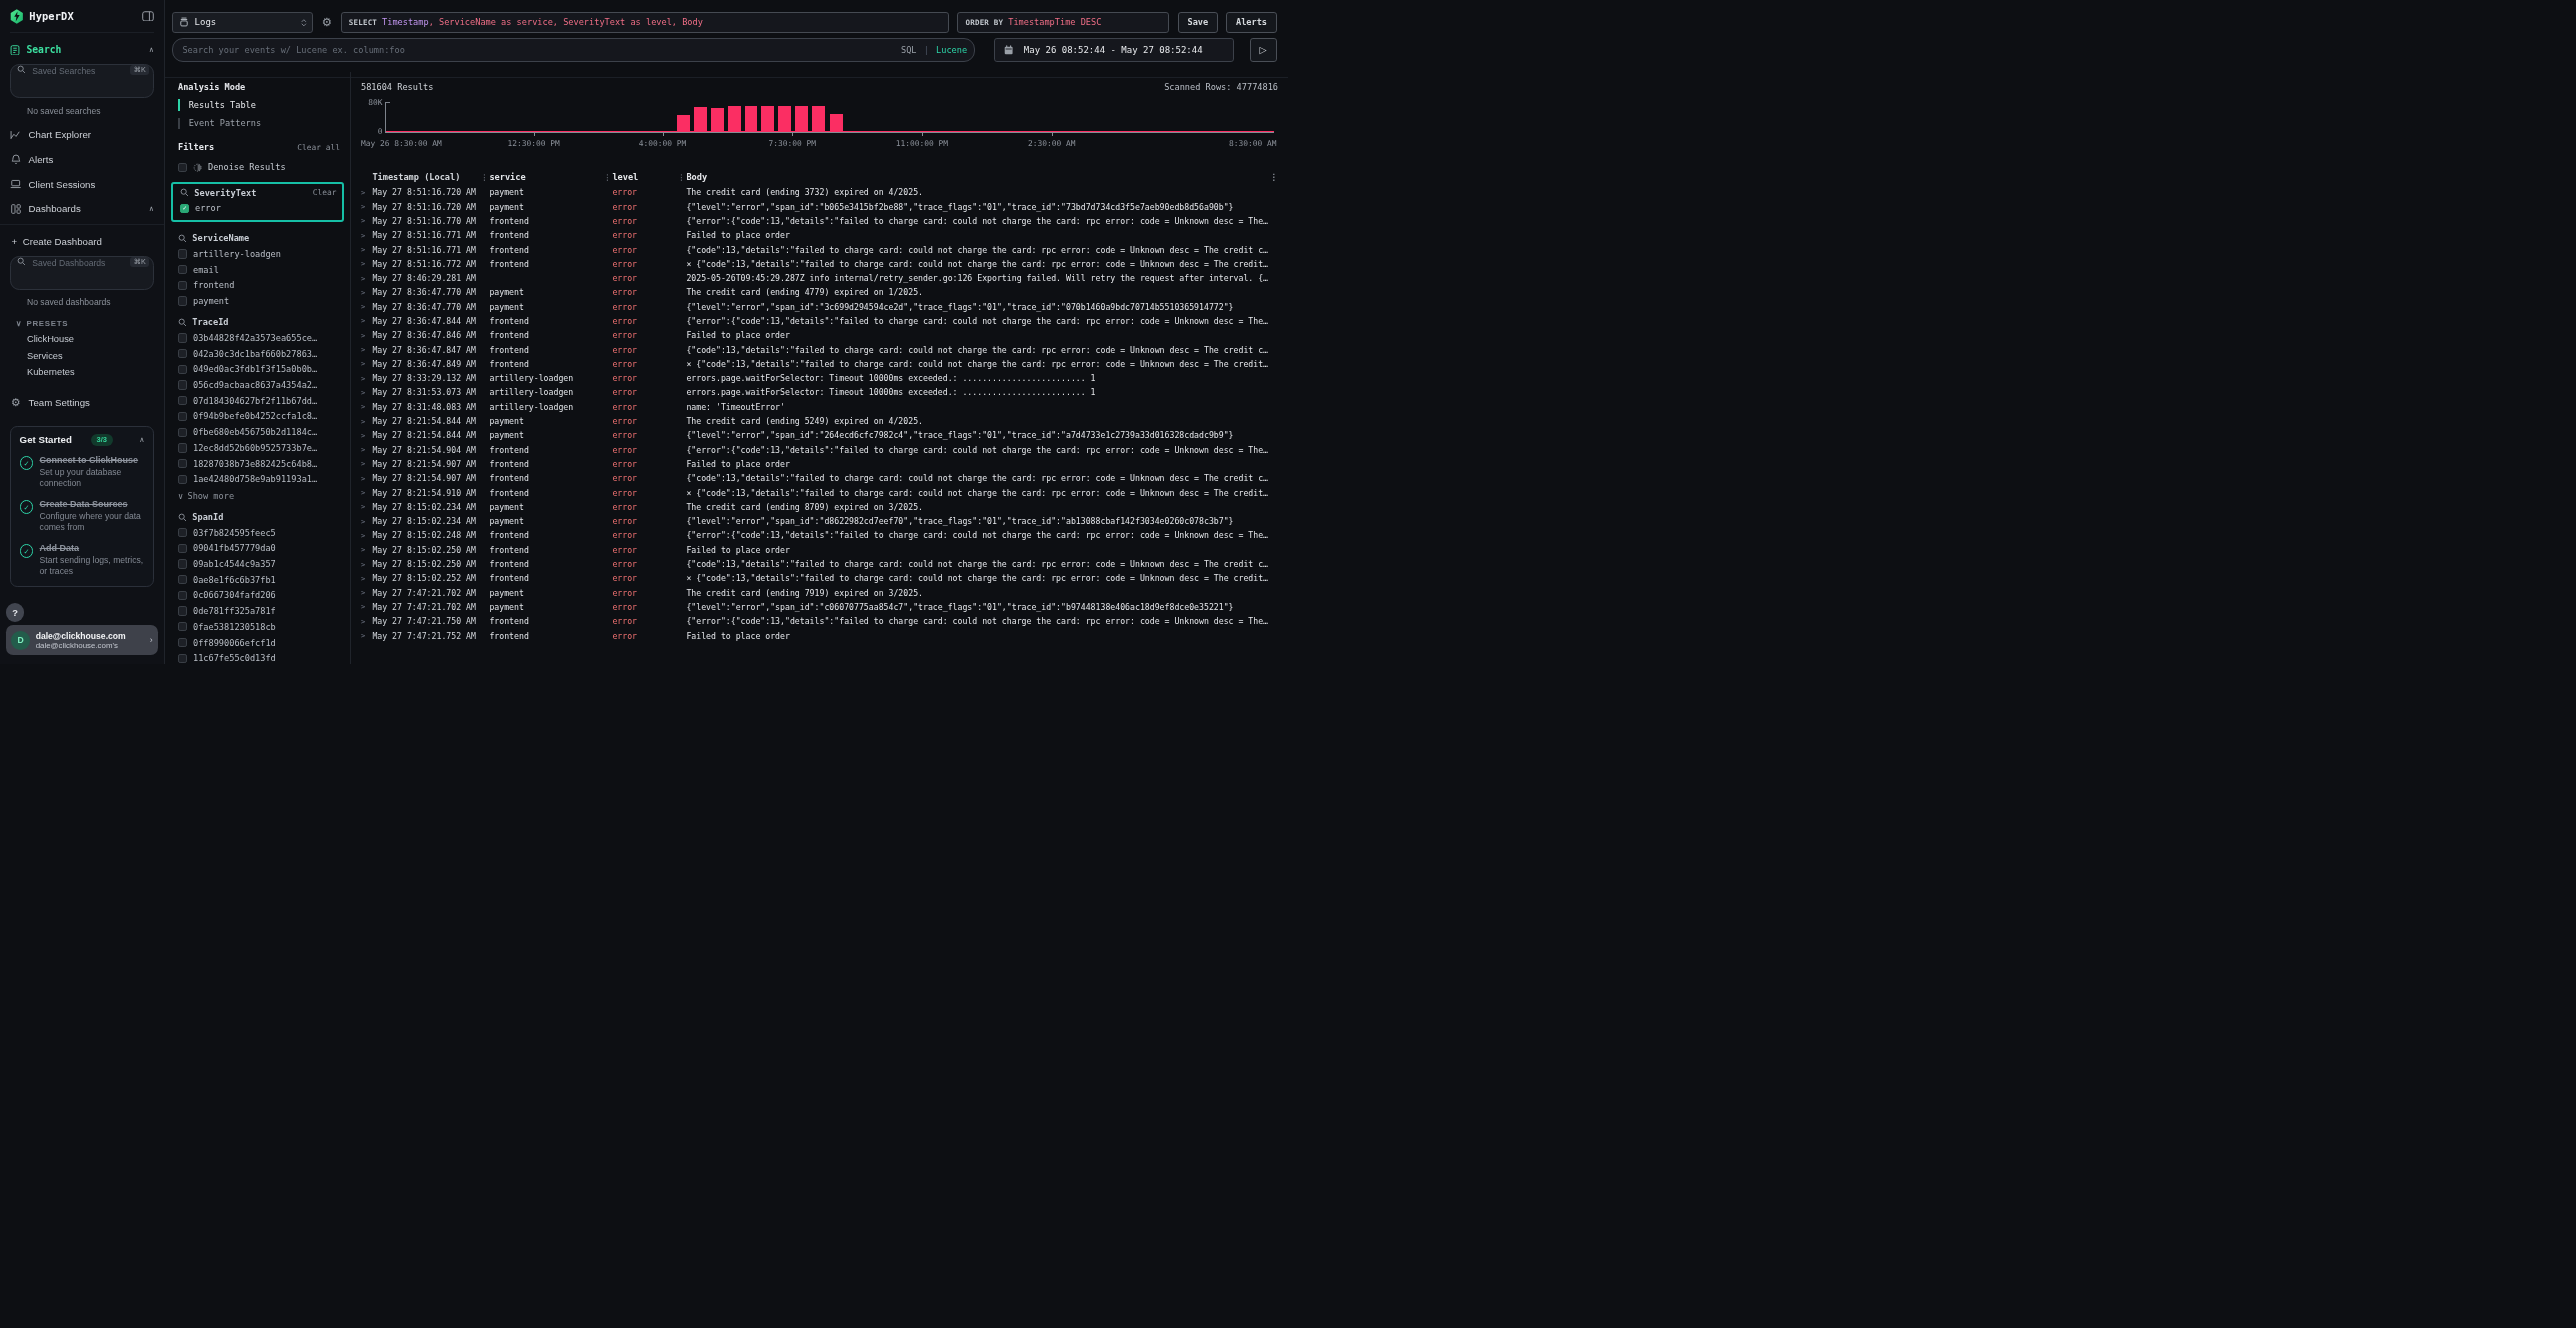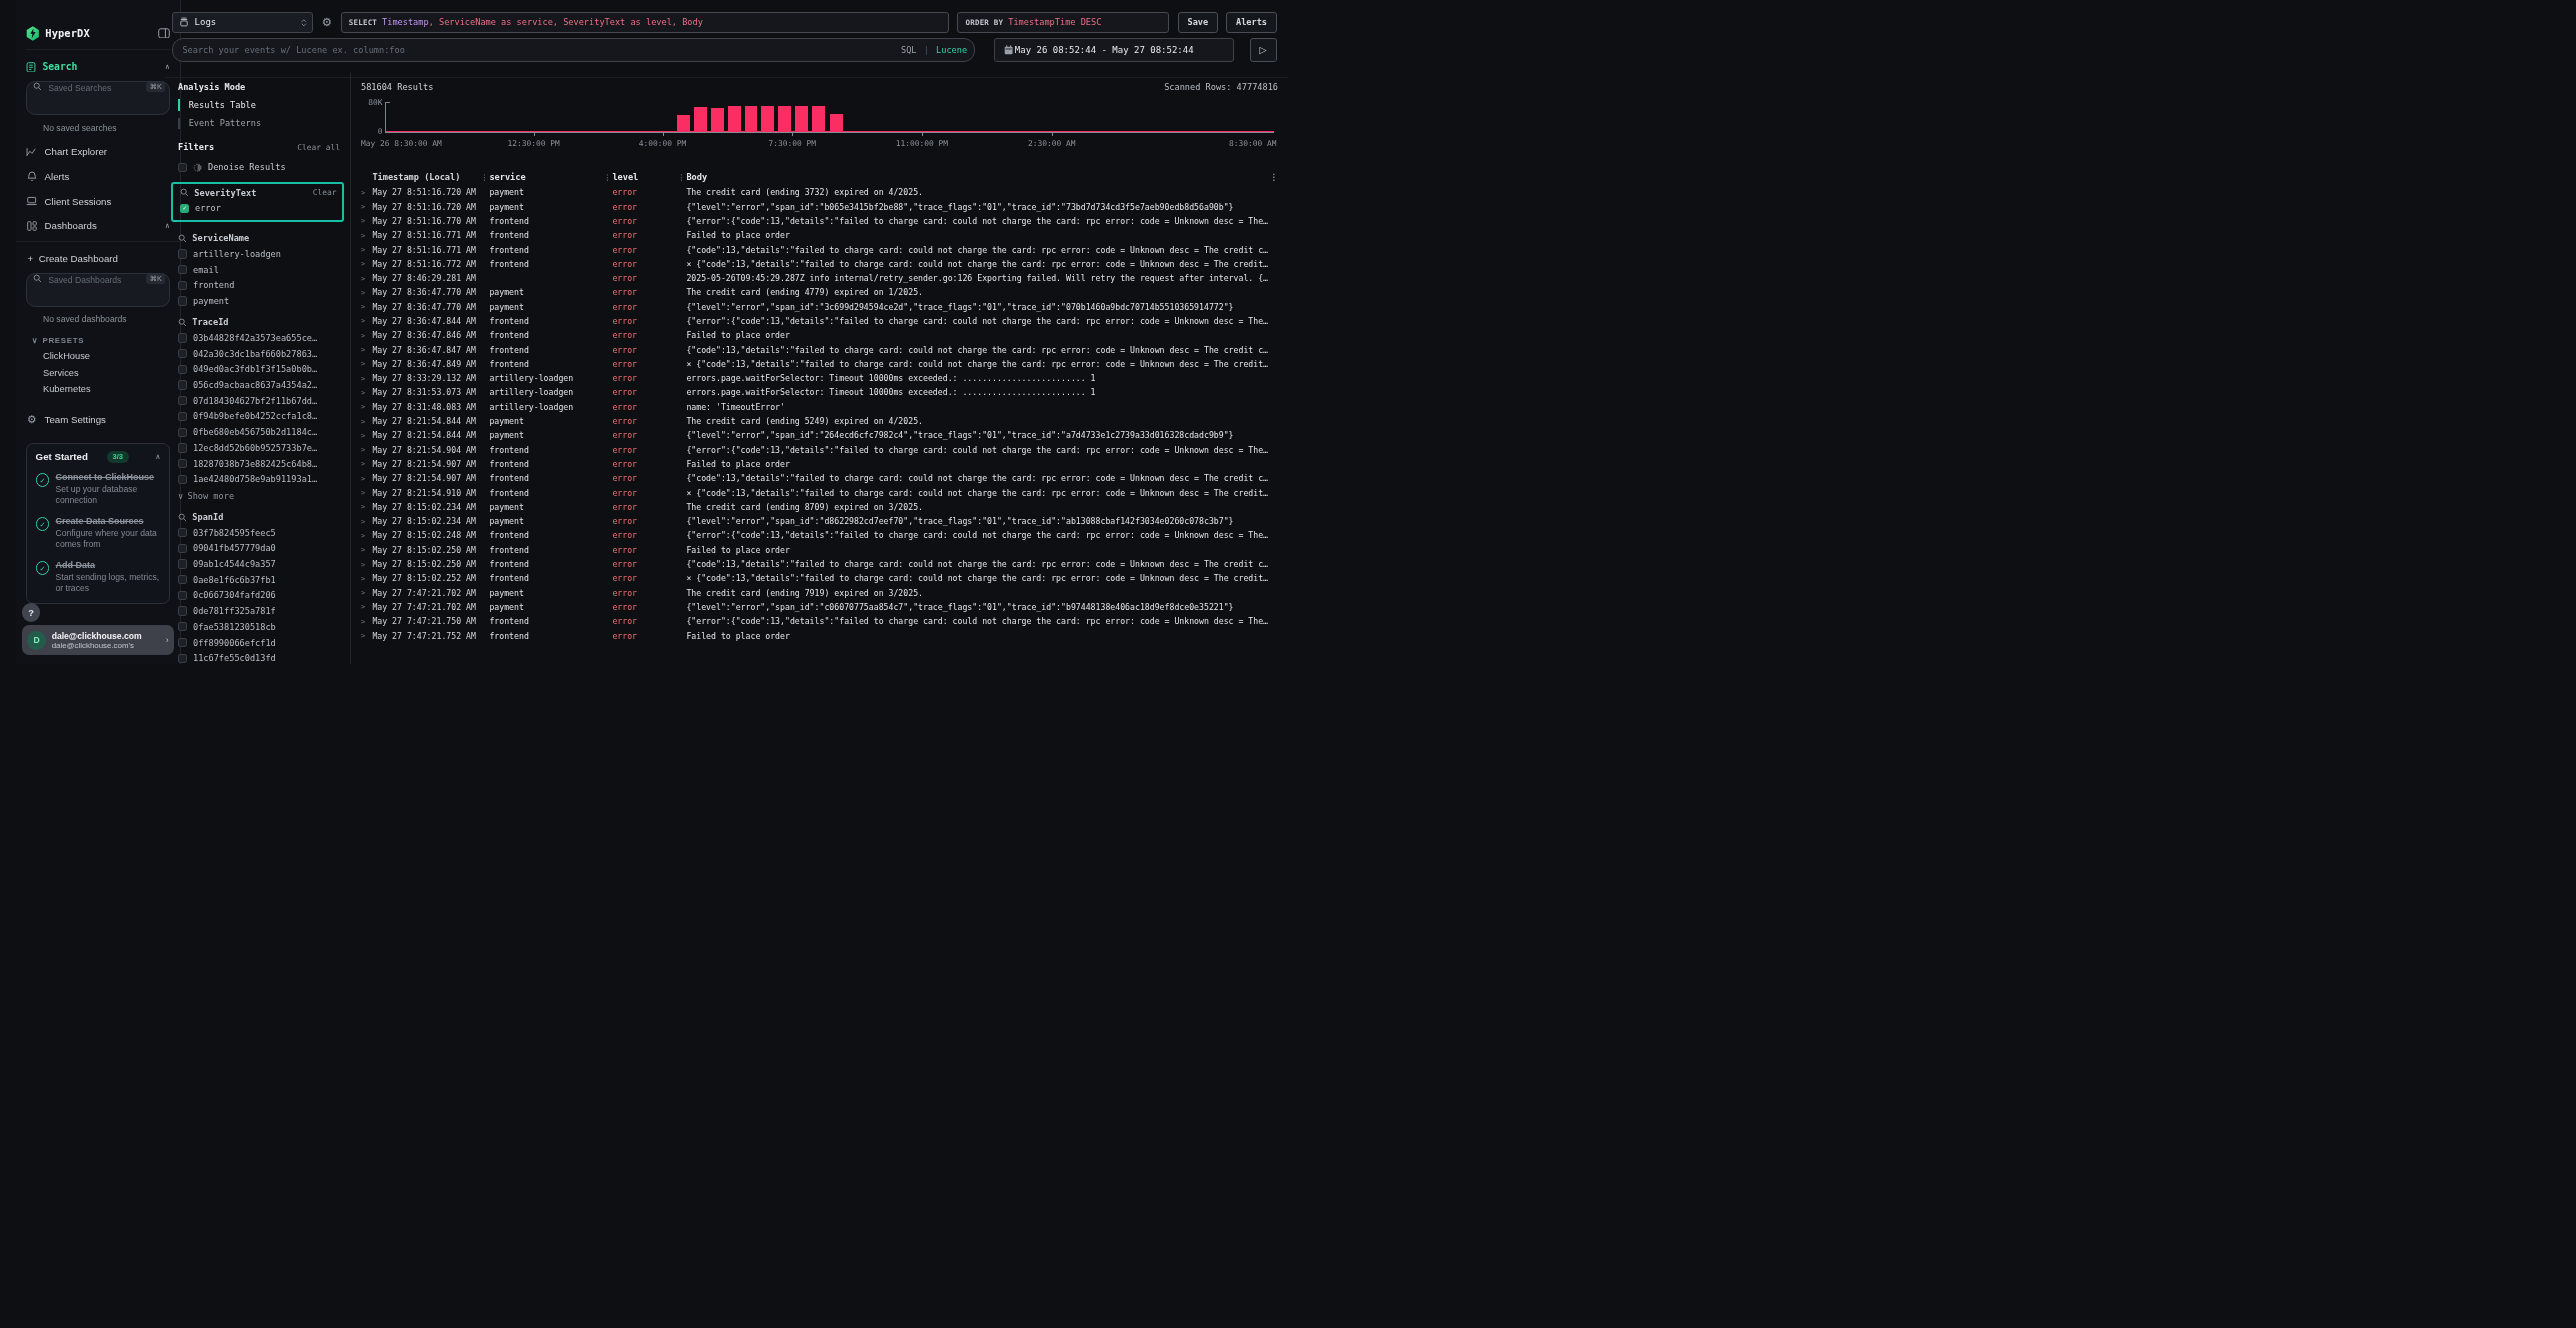--- a/index.html
+++ b/index.html
@@ -6,22 +6,22 @@
   html,body { margin:0; padding:0; }
   body {
     width:1288px; height:664px; overflow:hidden;
     background:#0d0f13; color:#e5e7eb;
     font-family:"Liberation Sans", sans-serif;
     position:relative;
   }
 
   
   .sidebar {
-    position:absolute; left:16px; top:0; width:165px; height:664px;
-    background:#0f1116; border-right:0.7px solid #20242b; padding:17px 10px;
+    position:absolute; left:0; top:0; width:165px; height:664px;
+    background:#0f1116; border-right:0.7px solid #20242b; padding:0 10px;
   }
   .logo-row { display:flex; align-items:center; gap:5.7px; height:33px; border-bottom:0.7px solid #1b1f26; }
   .logo-badge { width:13.6px; height:15px; position:relative; flex:0 0 auto; }
   .logo-text { font-family:"DejaVu Sans Mono",monospace; font-weight:bold; font-size:10.4px; color:#f2f4f7; letter-spacing:0.1px; }
   .panel-toggle { margin-left:auto; cursor:pointer; display:flex; }
   .side-section-head { display:flex; align-items:center; gap:6.4px; margin-top:11.4px; }
   .side-section-head .lbl { font-family:"DejaVu Sans Mono",monospace; font-weight:bold; font-size:9.7px; color:#3ce0a0; }
   .chev { margin-left:auto; color:#9aa0a8; font-size:7.2px; }
   .pill-input {
     margin-top:8.6px; height:34px; border:0.7px solid #2c313a; background:#171a20;
@@ -71,21 +71,21 @@
   .tok-purple { color:#c195ef; }
   .tok-pink { color:#ef6e86; }
   .tb-btn { background:#14171c; border:0.7px solid #4a4f57; border-radius:2.9px; color:#d6dade; font-family:"DejaVu Sans Mono",monospace; font-size:8.6px; font-weight:bold; display:flex; align-items:center; justify-content:center; padding:0 8.6px; cursor:pointer; }
   .tb-row2 { display:flex; align-items:stretch; margin-top:5px; height:23.6px; }
   .search-box { flex:1; min-width:0; background:#15171d; border:0.7px solid #3c414a; border-radius:11px; display:flex; align-items:center; padding:0 7.2px; gap:7.2px; }
   .search-box input { flex:1; min-width:0; background:transparent; border:none; outline:none; font-family:"DejaVu Sans Mono",monospace; font-size:8.6px; color:#d1d5da; }
   .search-box input::placeholder { color:#676e78; }
   .mode-sql { color:#9aa0a8; font-family:"DejaVu Sans Mono",monospace; font-size:8.6px; cursor:pointer; }
   .mode-div { color:#4b5563; font-family:"DejaVu Sans Mono",monospace; font-size:8.6px; }
   .mode-lucene { color:#2dd4a8; font-family:"DejaVu Sans Mono",monospace; font-size:8.6px; cursor:pointer; }
-  .date-box { width:240px; margin-left:18.6px; background:#15171d; border:0.7px solid #3c414a; border-radius:2.9px; display:flex; align-items:center; gap:2px; padding:0 8.6px; cursor:pointer; }
+  .date-box { width:240px; margin-left:18.6px; background:#15171d; border:0.7px solid #3c414a; border-radius:2.9px; display:flex; align-items:center; gap:11px; padding:0 8.6px; cursor:pointer; }
   .date-box .txt { font-family:"DejaVu Sans Mono",monospace; font-size:9px; color:#e8eaed; white-space:nowrap; }
   .play-btn { width:27px; margin-left:15.7px; background:#14171c; border:0.7px solid #4a4f57; border-radius:2.9px; color:#cfd3d8; display:flex; align-items:center; justify-content:center; font-size:9.3px; cursor:pointer; }
 
   
   .filters { position:absolute; left:165px; top:72px; width:186px; bottom:0; border-right:0.7px solid #20242b; padding:10px 10px 0 13px; overflow:hidden; font-family:"DejaVu Sans Mono",monospace; }
   .f-title { font-size:8.6px; font-weight:bold; color:#e5e7eb; }
   .mode-item { display:flex; align-items:center; margin-top:7.2px; cursor:pointer; }
   .mode-bar { width:2.1px; height:11.4px; background:#3a3f46; margin-right:8.6px; }
   .mode-item.active .mode-bar { background:#2dd4a8; }
   .mode-item .lbl { font-size:8.6px; color:#9aa0a8; }

